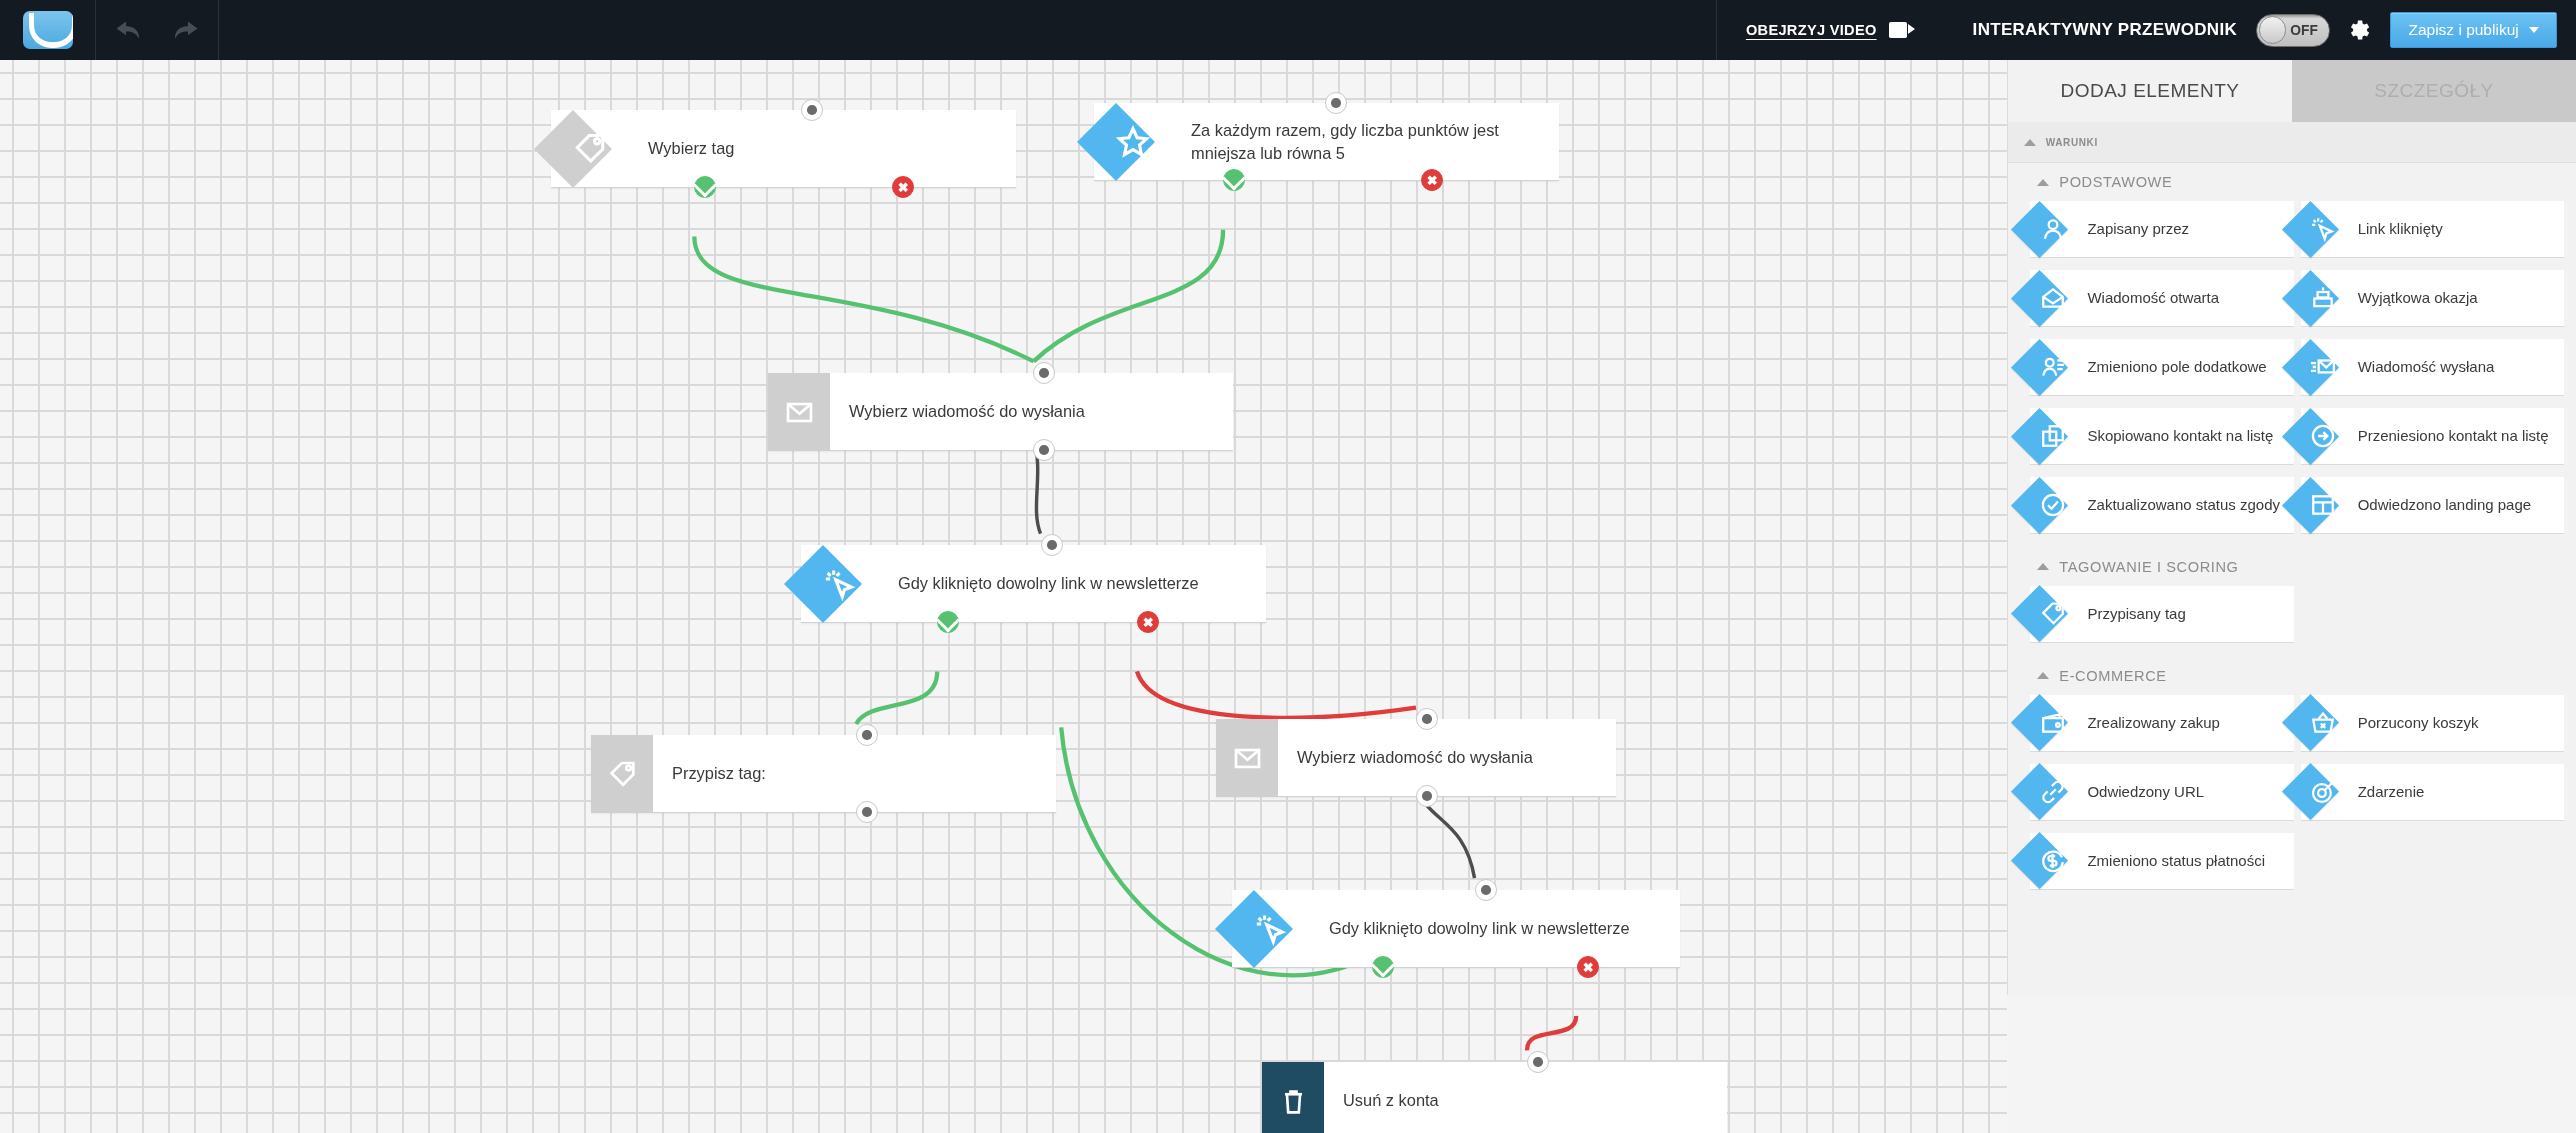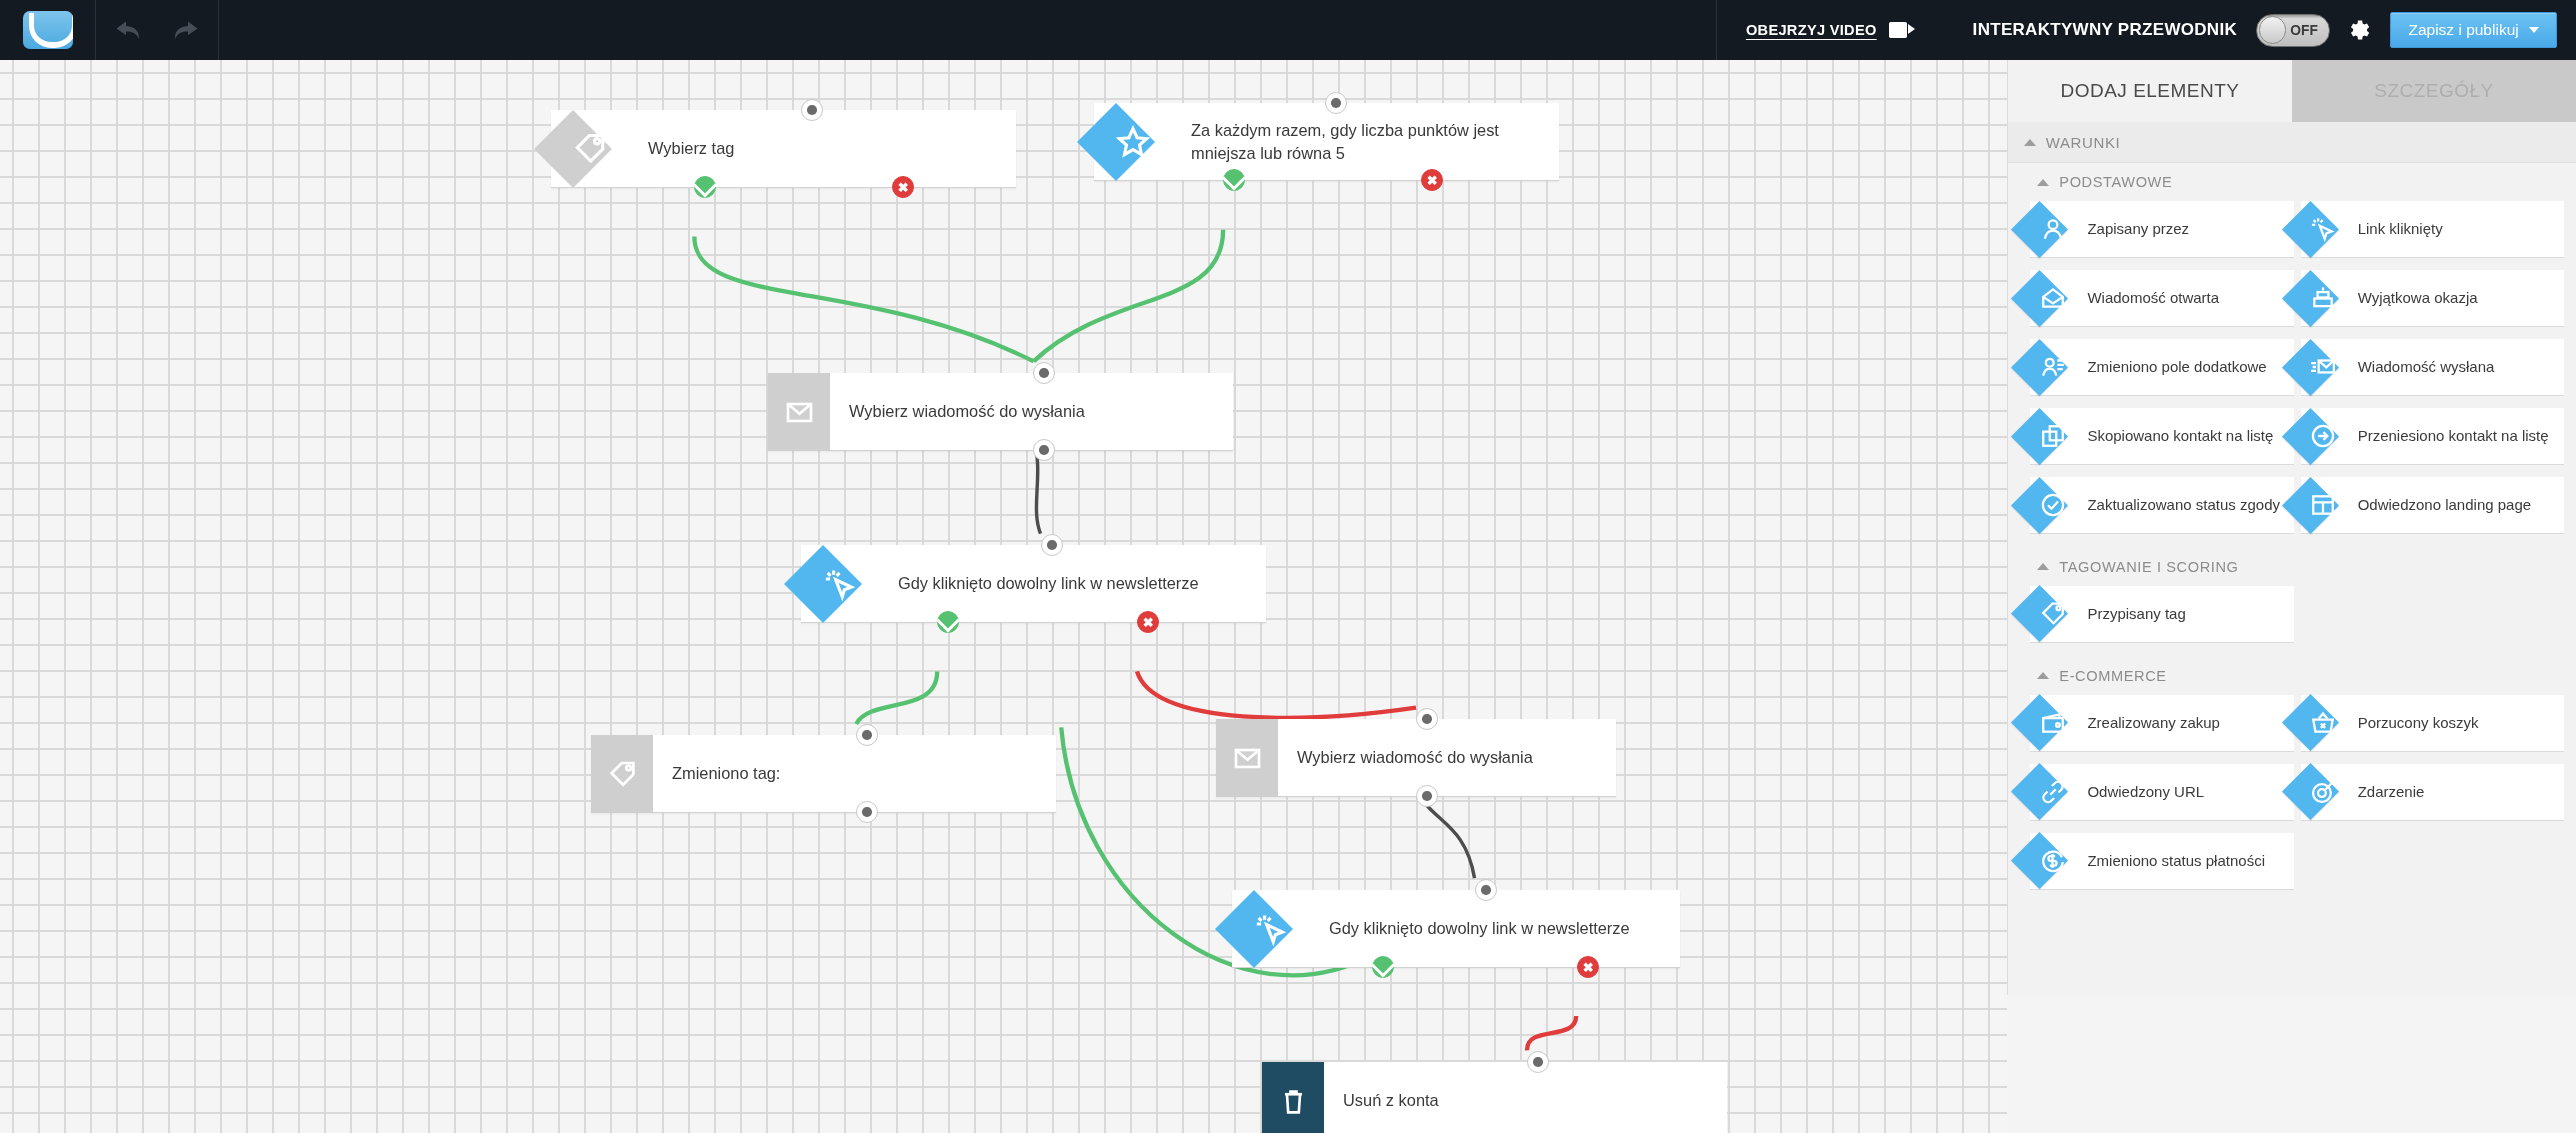--- a/index.html
+++ b/index.html
@@ -212,21 +212,21 @@
   .ptab.active { background: #f2f2f2; color: #4a4a4a; }
   .ptab.inactive { background: #c9c9c9; color: #aeaeae; }
 
   #panel-scroll { flex: 1 1 auto; overflow: hidden; position: relative; }
 
   .group-head {
     height: 41px; display: flex; align-items: center; gap: 10.3px;
     padding-left: 15.5px;
     background: #ebebeb;
     border-bottom: 0.9px solid #dfdfdf;
-    color: #8c8c8c; font-size: 15px; letter-spacing: 0.6px;
+    color: #8c8c8c; font-size: 10px; letter-spacing: 0.6px; font-weight: bold;
   }
   .sub-head {
     height: 38px; display:flex; align-items:center; gap: 10.3px;
     padding-left: 29px;
     color: #8c8c8c; font-size: 14.6px; letter-spacing: 0.6px;
   }
   .tri {
     width:0;height:0;
     border-left:6px solid transparent;border-right:6px solid transparent;
     border-bottom:7.8px solid #9d9d9d;
@@ -413,21 +413,21 @@
   </div>
 
   <div class="node" style="left:591px; top:675px; width:465px;">
     <div class="ic-square grey">
       <svg viewBox="0 0 24 24">
           <path d="M3 11 L11.5 2.5 L21 2.5 L21 12 L12.5 20.5 Z"></path>
           <circle cx="17" cy="6.6" r="1.9"></circle>
         </svg>
     </div>
     <div class="body">
-        <span class="title">Zmieniono tag:</span>
+        <span class="title">Przypisz tag:</span>
       </div>
     <div class="port" style="left:265px; top:-11.2px;"></div>
     <div class="port" style="left:265px; top:66px;"></div>
   </div>
 
   <div class="node" style="left:1216px; top:659px; width:400px;">
     <div class="ic-square grey">
       <svg viewBox="0 0 24 24">
           <rect x="2.5" y="5" width="19" height="14"></rect>
           <path d="M2.5 5 L12 13 L21.5 5"></path>

